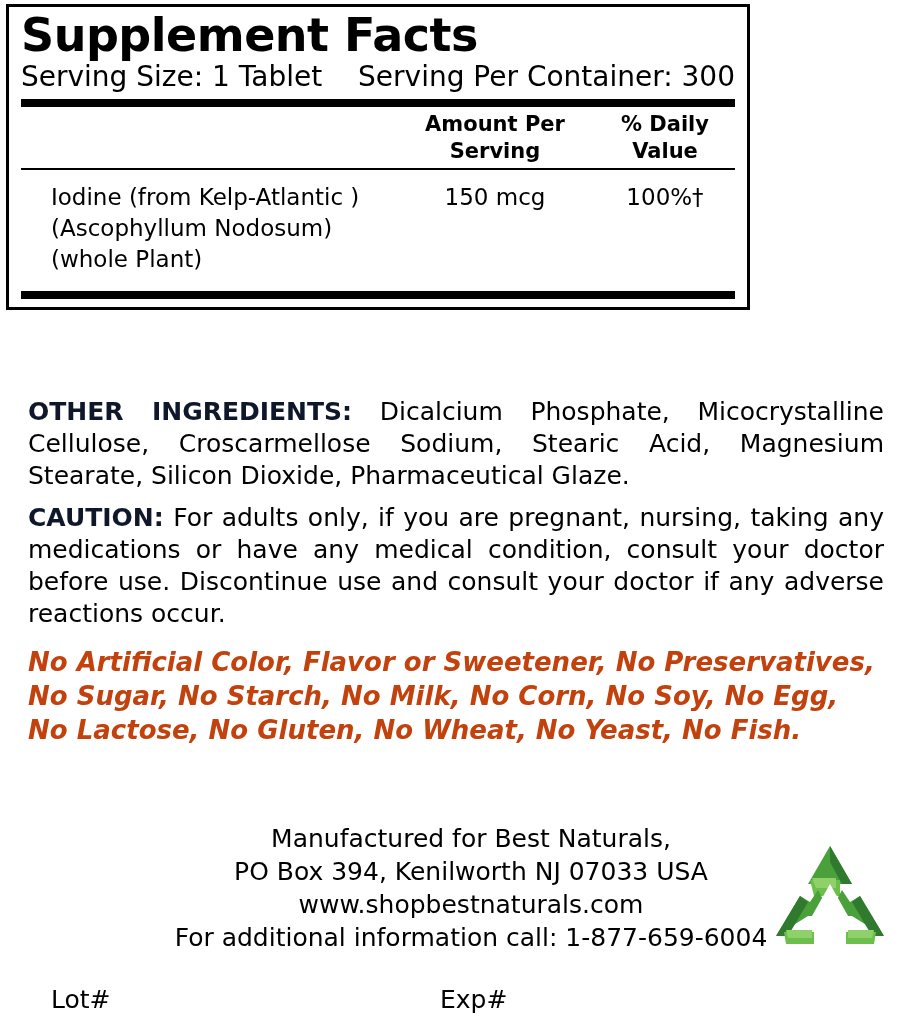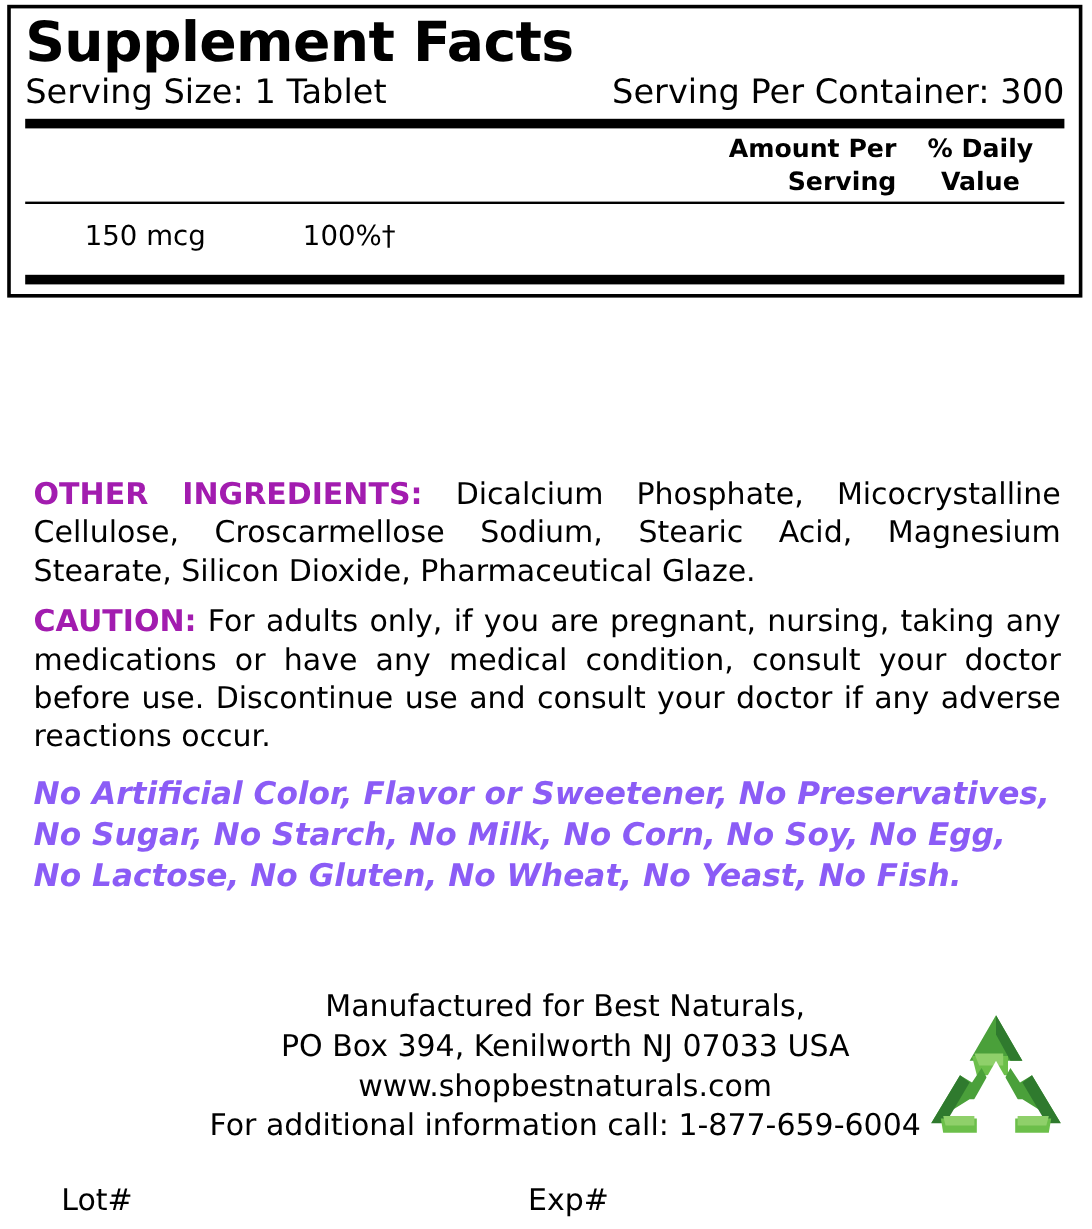--- a/index.html
+++ b/index.html
@@ -19,21 +19,21 @@
     width: 910px;
     height: 1024px;
     box-sizing: border-box;
   }
 
   
   .sf-panel {
     position: absolute;
     left: 6px;
     top: 4px;
-    width: 896px;
+    width: 744px;
     box-sizing: border-box;
     border: 3px solid #000;
     padding: 4px 12px 8px 12px;
     background: #fff;
   }
   .sf-title {
     font-family: "DejaVu Sans", "Liberation Sans", sans-serif;
     font-size: 46px;
     font-weight: 700;
     line-height: 1.05;
@@ -60,21 +60,21 @@
     display: flex;
     justify-content: flex-end;
     align-items: flex-start;
     padding: 4px 0 4px 0;
     font-weight: 700;
     font-size: 21px;
     line-height: 1.25;
   }
   .sf-headrow .col-amount {
     width: 200px;
-    text-align: right;
+    text-align: center;
   }
   .sf-headrow .col-dv {
     width: 140px;
     text-align: center;
   }
   .sf-nutrow {
     display: flex;
     align-items: flex-start;
     padding: 12px 0 14px 0;
     font-size: 23px;
@@ -105,25 +105,25 @@
     top: 396px;
     width: 856px;
   }
   .para {
     font-size: 25px;
     line-height: 1.28;
     text-align: justify;
     margin: 0 0 10px 0;
   }
   .lbl {
-    color: #a21caf;
+    color: #0f172a;
     font-weight: 700;
   }
   .free-claims {
-    color: #8b5cf6;
+    color: #c2410c;
     font-weight: 700;
     font-style: italic;
     font-size: 26px;
     line-height: 1.3;
     margin: 16px 0 4px 0;
     text-align: left;
   }
 
   
   .footer {
@@ -183,20 +183,24 @@
       </div>
       <div class="col-dv">
         <div>% Daily</div>
         <div>Value</div>
       </div>
     </div>
 
     <div class="rule-thin"></div>
 
     <div class="sf-nutrow">
+      <div class="nut-name">
+        <div>Iodine (from Kelp-Atlantic )</div>
+        <div>(Ascophyllum Nodosum) (whole Plant)</div>
+      </div>
       <div class="nut-amount">150 mcg</div>
       <div class="nut-dv">100%†</div>
     </div>
 
     <div class="rule-thick"></div>
 
   </div>
 
   <div class="body-block">
     <p class="para">

